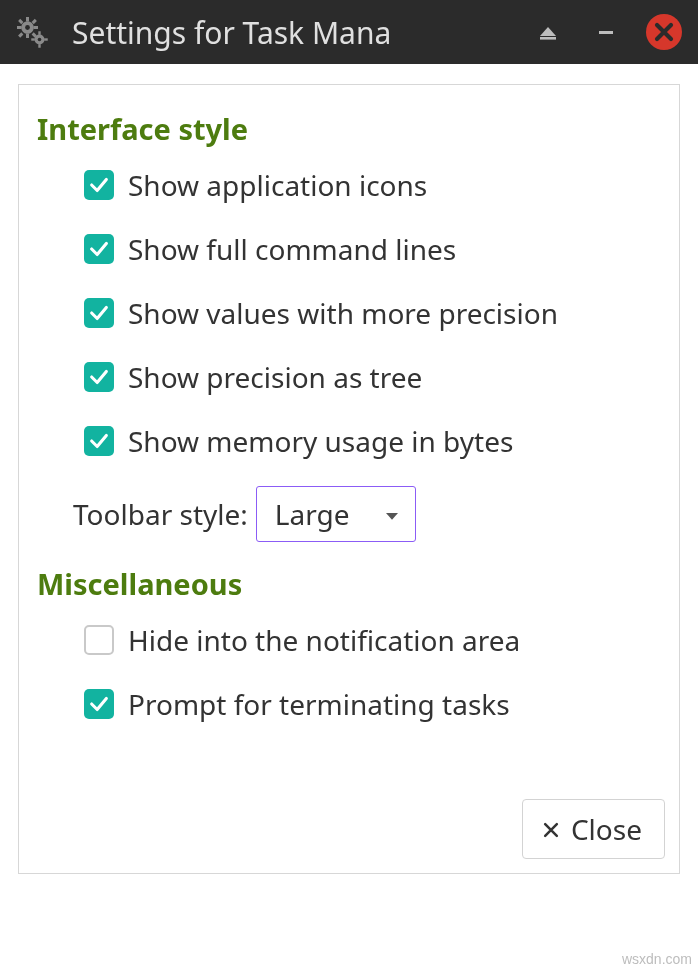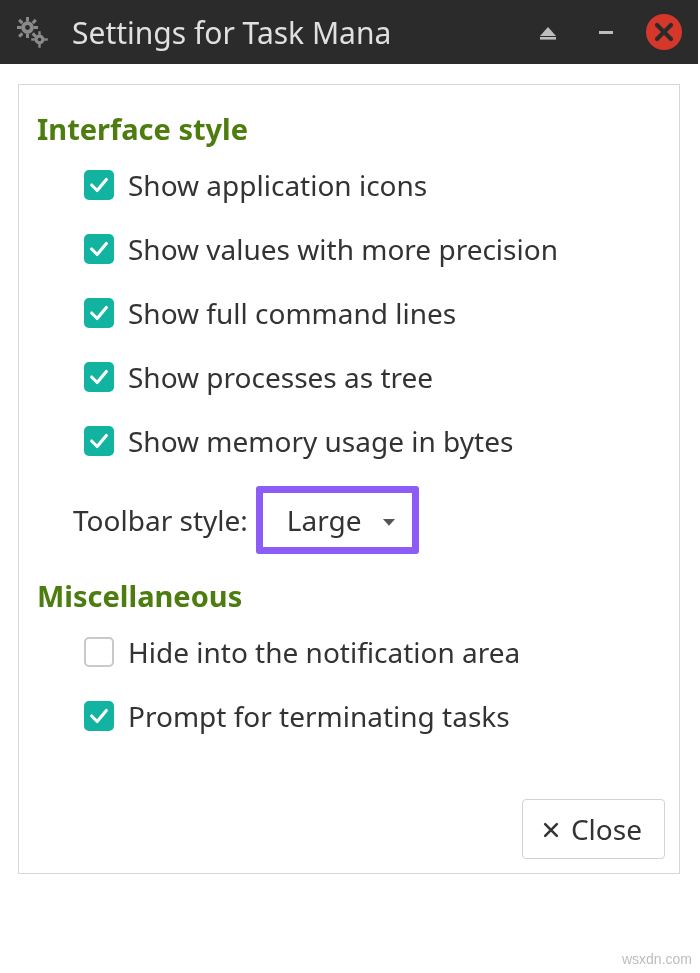--- a/index.html
+++ b/index.html
@@ -94,23 +94,23 @@
     display: flex;
     align-items: center;
     margin: 4px 0 22px 40px;
     gap: 8px;
   }
   .toolbar-label {
     font-size: 28px;
     color: #333;
   }
   .dropdown {
-    border: 7px solid #8b5cf6;
+    border: 1px solid #8b5cf6;
     border-radius: 3px;
-    padding: 8px 50px 8px 24px;
+    padding: 8px 50px 8px 18px;
     font-size: 28px;
     color: #333;
     background: #fff;
     position: relative;
     cursor: pointer;
     min-width: 160px;
     display: inline-flex;
     align-items: center;
   }
   .dropdown .caret {
@@ -206,39 +206,39 @@
         </div>
         <span class="opt-label">Show application icons</span>
       </div>
 
       <div class="option-row">
         <div class="chk checked">
           <svg width="22" height="22" viewBox="0 0 24 24">
               <path d="M4 12 L10 18 L20 6" stroke="#fff" stroke-width="3.4" fill="none" stroke-linecap="round" stroke-linejoin="round"></path>
             </svg>
         </div>
+        <span class="opt-label">Show full command lines</span>
+      </div>
+
+      <div class="option-row">
+        <div class="chk checked">
+          <svg width="22" height="22" viewBox="0 0 24 24">
+              <path d="M4 12 L10 18 L20 6" stroke="#fff" stroke-width="3.4" fill="none" stroke-linecap="round" stroke-linejoin="round"></path>
+            </svg>
+        </div>
         <span class="opt-label">Show values with more precision</span>
       </div>
 
       <div class="option-row">
         <div class="chk checked">
           <svg width="22" height="22" viewBox="0 0 24 24">
               <path d="M4 12 L10 18 L20 6" stroke="#fff" stroke-width="3.4" fill="none" stroke-linecap="round" stroke-linejoin="round"></path>
             </svg>
         </div>
-        <span class="opt-label">Show full command lines</span>
-      </div>
-
-      <div class="option-row">
-        <div class="chk checked">
-          <svg width="22" height="22" viewBox="0 0 24 24">
-              <path d="M4 12 L10 18 L20 6" stroke="#fff" stroke-width="3.4" fill="none" stroke-linecap="round" stroke-linejoin="round"></path>
-            </svg>
-        </div>
-        <span class="opt-label">Show processes as tree</span>
+        <span class="opt-label">Show precision as tree</span>
       </div>
 
       <div class="option-row">
         <div class="chk checked">
           <svg width="22" height="22" viewBox="0 0 24 24">
               <path d="M4 12 L10 18 L20 6" stroke="#fff" stroke-width="3.4" fill="none" stroke-linecap="round" stroke-linejoin="round"></path>
             </svg>
         </div>
         <span class="opt-label">Show memory usage in bytes</span>
       </div>

